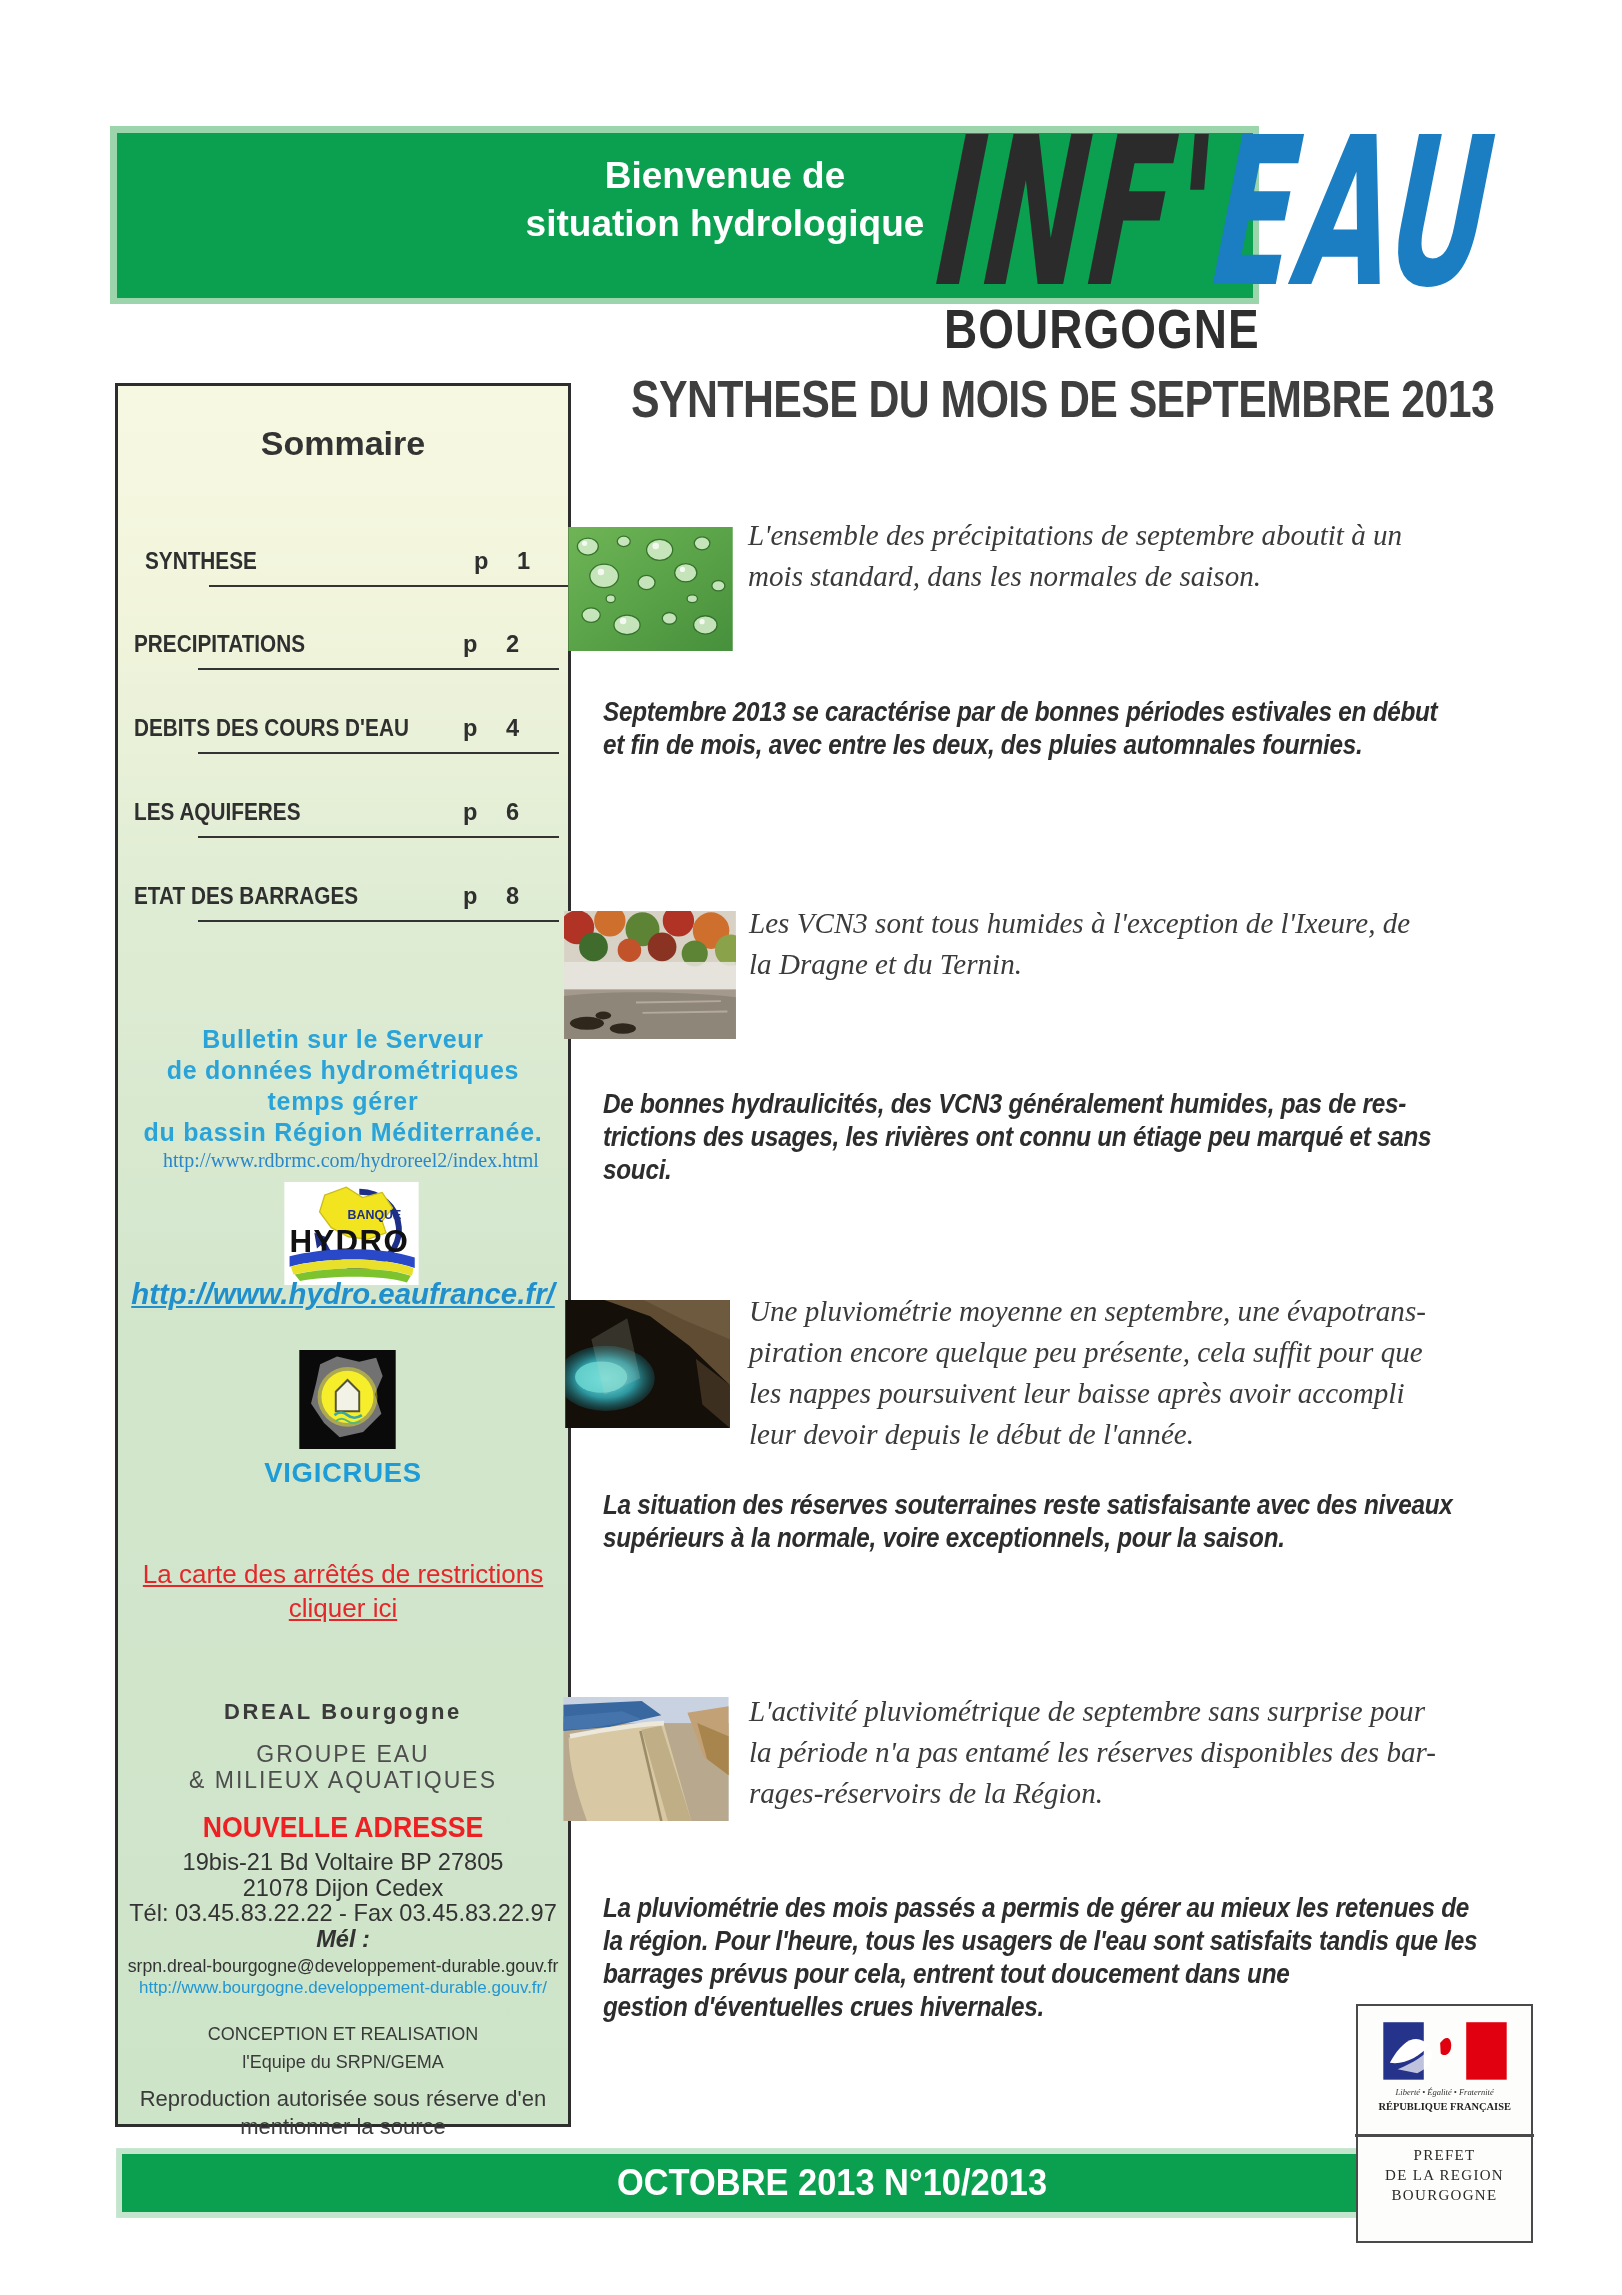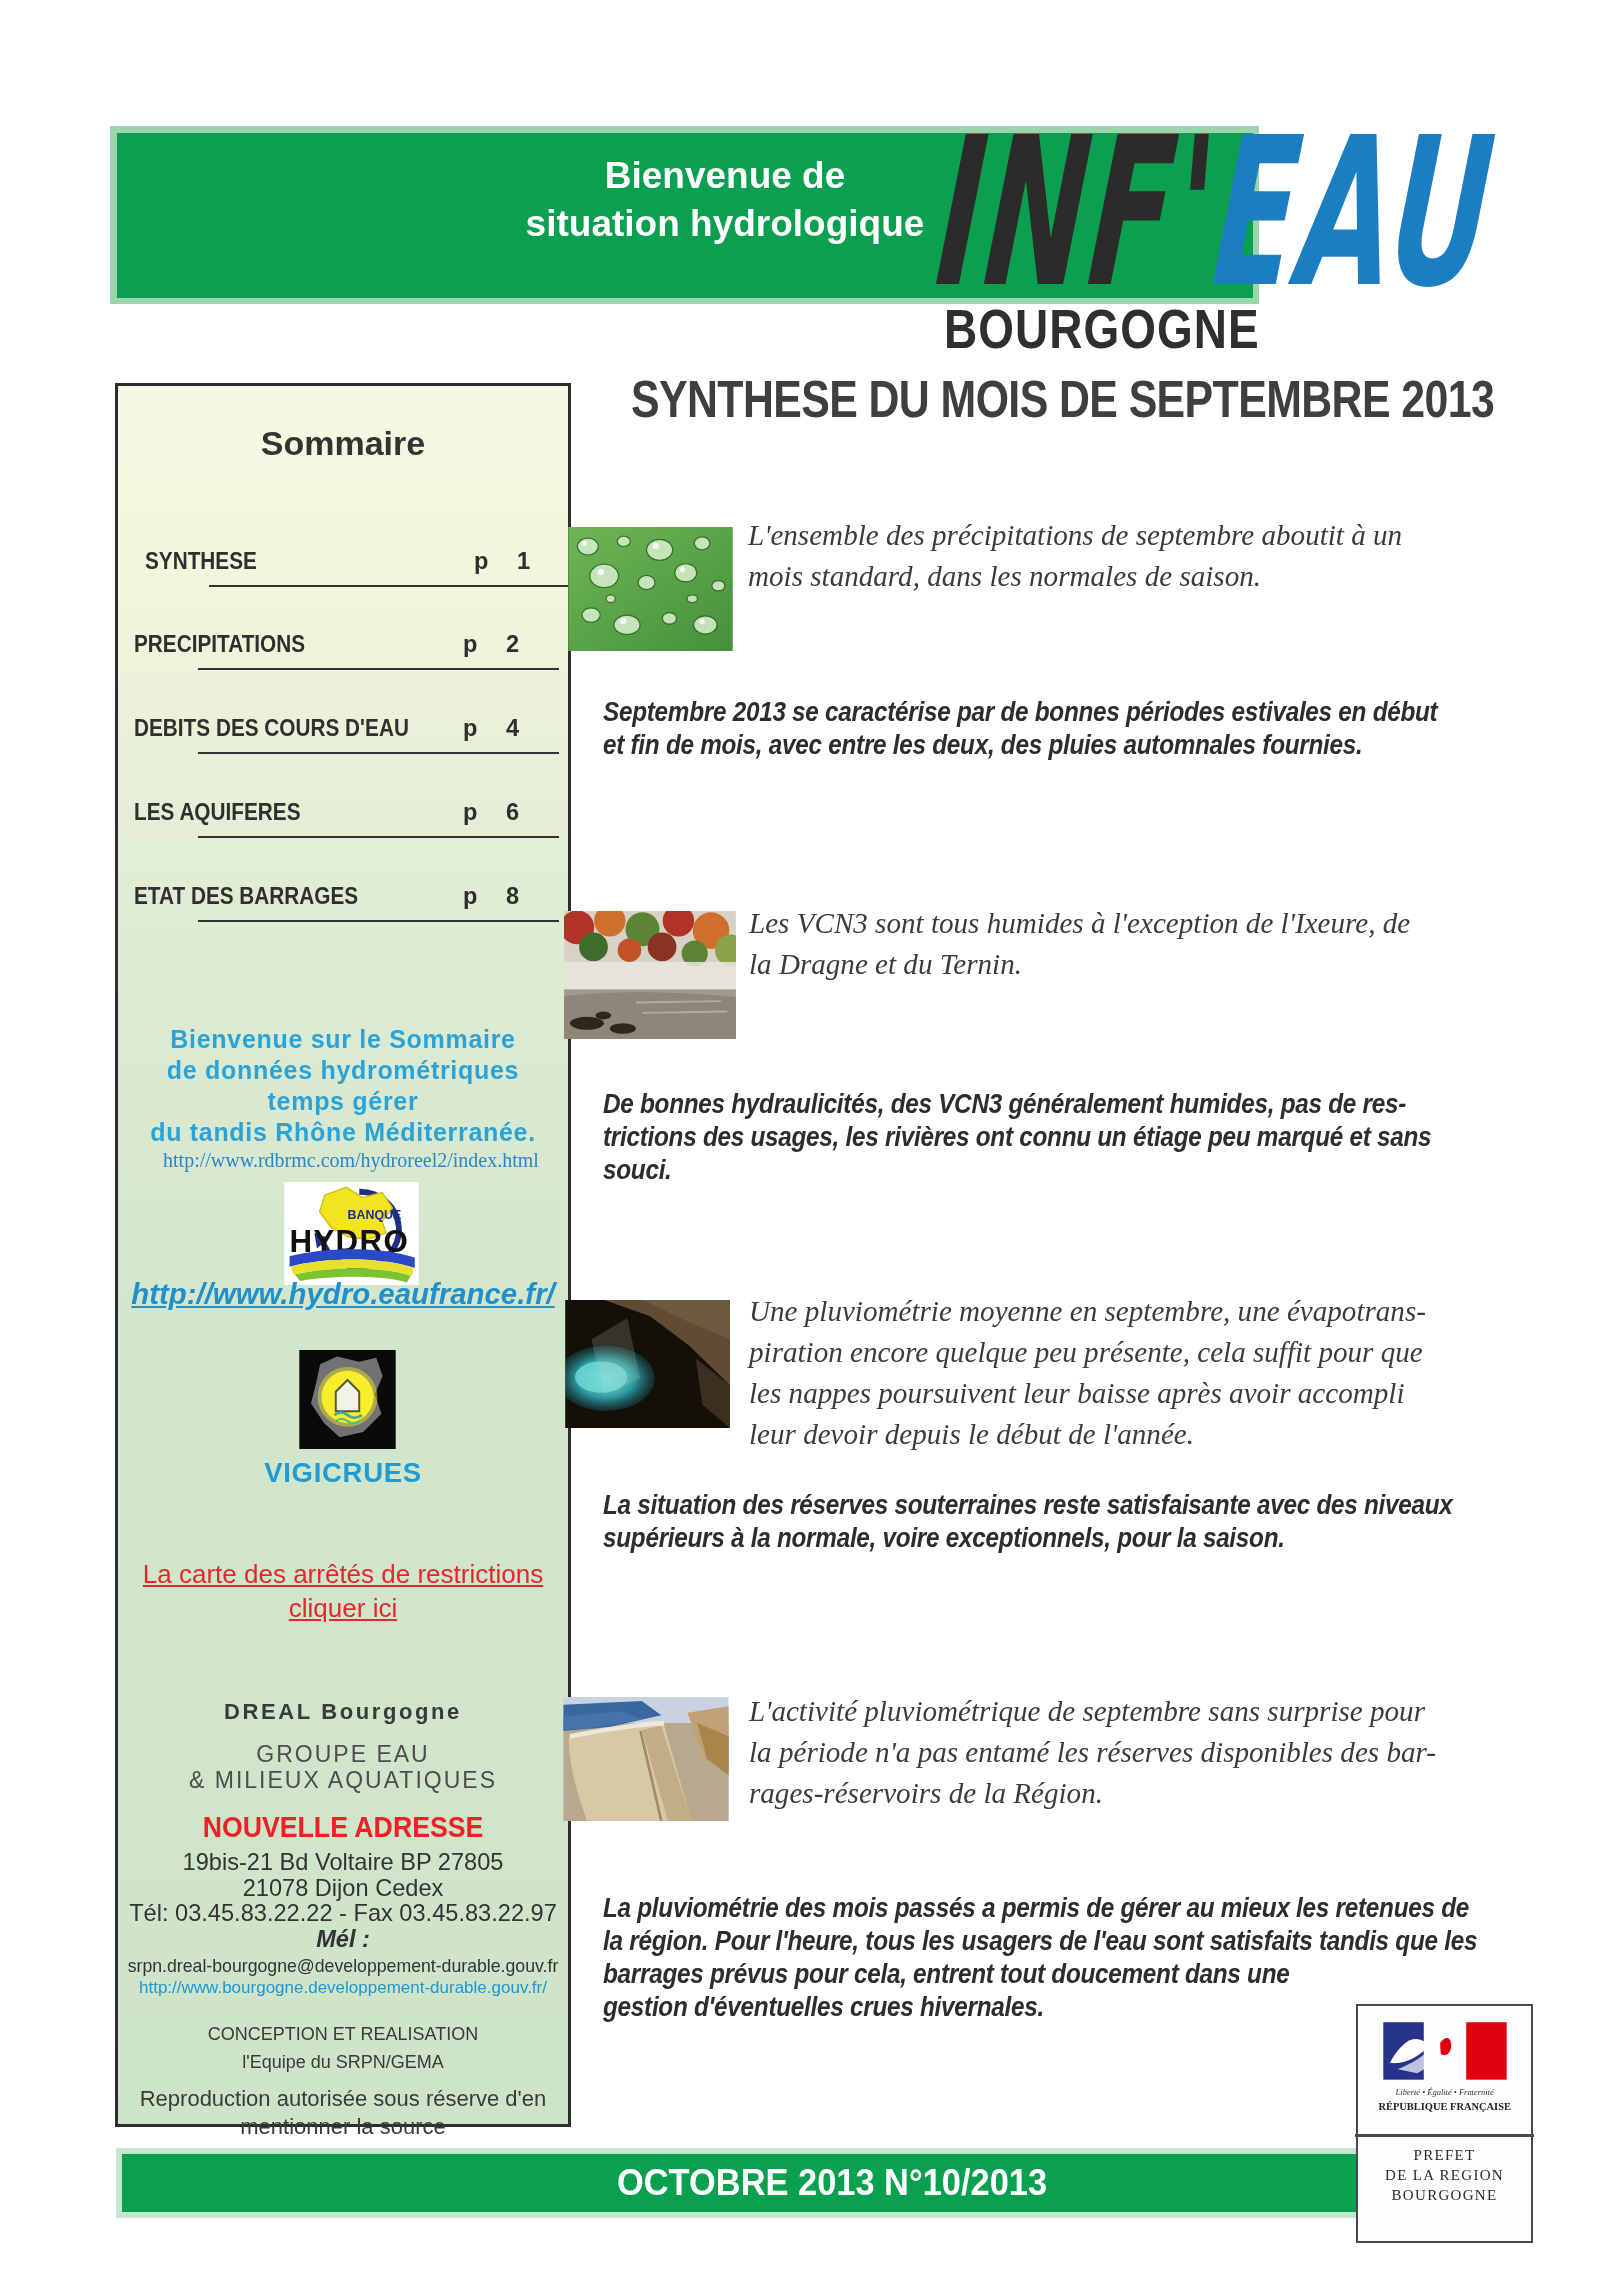--- a/index.html
+++ b/index.html
@@ -131,24 +131,24 @@
       <div class="toc-line"></div>
     </div>
     <div class="toc-item" style="top:497px;">
       <span class="toc-label">ETAT DES BARRAGES</span>
       <span class="toc-p">p</span>
       <span class="toc-num">8</span>
       <div class="toc-line"></div>
     </div>
 
     <div class="welcome">
-        <div>Bienvenue sur le Sommaire</div>
+        <div>Bulletin sur le Serveur</div>
         <div>de données hydrométriques</div>
         <div>temps gérer</div>
-        <div>du tandis Rhône Méditerranée.</div>
+        <div>du bassin Région Méditerranée.</div>
       </div>
     <div class="rdbrmc">http://www.rdbrmc.com/hydroreel2/index.html</div>
 
     <div class="hydro-logo">
       <svg viewBox="0 0 206 158" width="135" height="103">
         <rect x="0" y="0" width="206" height="158" fill="#ffffff"></rect>
         <path d="M115,15 a60,58 0 1 1 -58,70" fill="none" stroke="#1d2f86" stroke-width="9"></path>
         <polygon points="46,78 68,86 50,102" fill="#1d2f86"></polygon>
         <polygon points="62,20 95,8 120,24 150,16 166,40 150,60 156,78 128,88 98,84 72,70 54,46" fill="#f2e41f" stroke="#cabd1a" stroke-width="2"></polygon>
         <text x="97" y="56" font-family="Liberation Sans, sans-serif" font-size="19" font-weight="bold" fill="#1d2f86">BANQUE</text>

